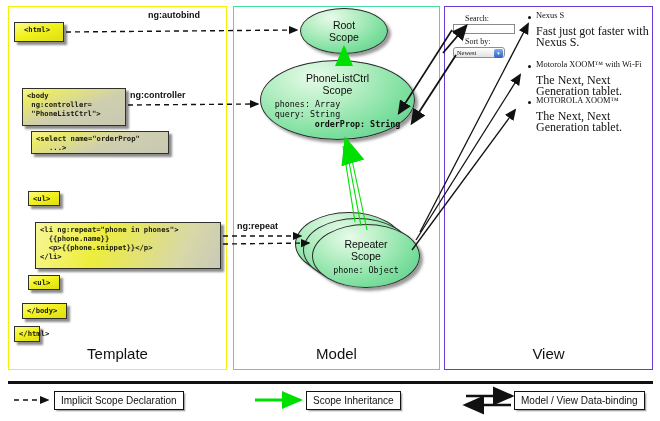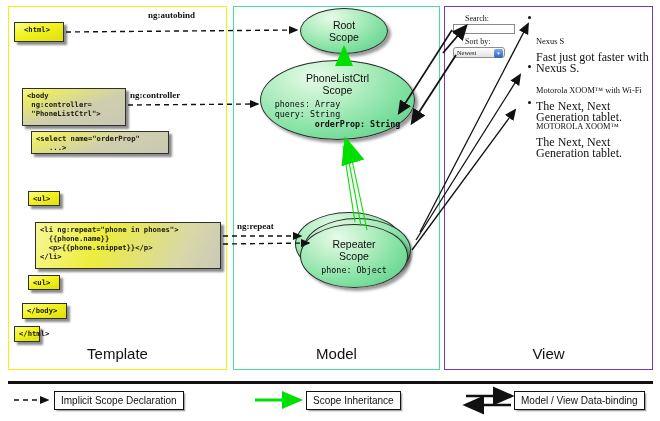--- a/index.html
+++ b/index.html
@@ -55,26 +55,26 @@
               background:#fff;}
   .view-select{position:absolute;box-sizing:border-box;
                border:1px solid #8f8f8f;border-radius:3px;
                background:linear-gradient(#ffffff,#e2e2e2);
                font-family:"Liberation Serif",serif;font-size:6.4px;color:#111;
                padding:0 12px 0 3px;line-height:10px;height:11px;}
   .view-select .arrow{position:absolute;right:1px;top:1px;width:9px;height:9px;
                       background:linear-gradient(#7da8e8,#2f62c4);border-radius:2px;
                       color:#fff;font-size:5px;text-align:center;line-height:9px;}
   .view-item{position:absolute;font-family:"Liberation Serif",serif;color:#111;}
-  .view-item .ttl{font-size:8.4px;line-height:11px;margin-top:26px;}
+  .view-item .ttl{font-size:8.4px;line-height:11px;}
   .view-item .snip{font-size:12px;line-height:11px;margin-top:5px;}
   .bullet{position:absolute;width:3px;height:3px;border-radius:50%;background:#111;}
 
   
-  .edge-label{position:absolute;font-family:Liberation Serif, serif;
+  .edge-label{position:absolute;font-family:Liberation Sans, sans-serif;
               font-size:9px;font-weight:bold;color:#111;}
 
   
   .legend-rule{position:absolute;left:8px;top:381px;width:645px;height:2.5px;background:#111;}
   .legend-box{position:absolute;box-sizing:border-box;border:1.5px solid #111;
               background:#fff;box-shadow:1.5px 1.5px 1.5px rgba(0,0,0,.35);
               font-family:"Liberation Sans",sans-serif;font-size:10px;color:#111;
               line-height:17px;height:19px;padding:0 6px;white-space:nowrap;}
   svg.ov{position:absolute;left:0;top:0;width:660px;height:421px;overflow:visible;}
 </style>
@@ -124,21 +124,21 @@
     </div>
     <div class="props">
       <span>phones: Array</span><br>
       <span>query: String</span><br>
       <b>orderProp: String</b>
     </div>
   </div>
 
   <div class="scope-ghost" style="left:295px;top:212px;width:106px;height:62px;"></div>
   <div class="scope-ghost" style="left:303px;top:218px;width:106px;height:62px;"></div>
-  <div class="scope" style="left:300px;top:224px;width:106px;height:62px;">
+  <div class="scope" style="left:312px;top:224px;width:106px;height:62px;">
     <div class="title">
       <span>Repeater</span><br>
       <span>Scope</span>
     </div>
     <div class="props">
       <span>phone: Object</span>
     </div>
   </div>
 
   <div class="view-field-label" style="left:453px;top:14px;">Search:</div>

